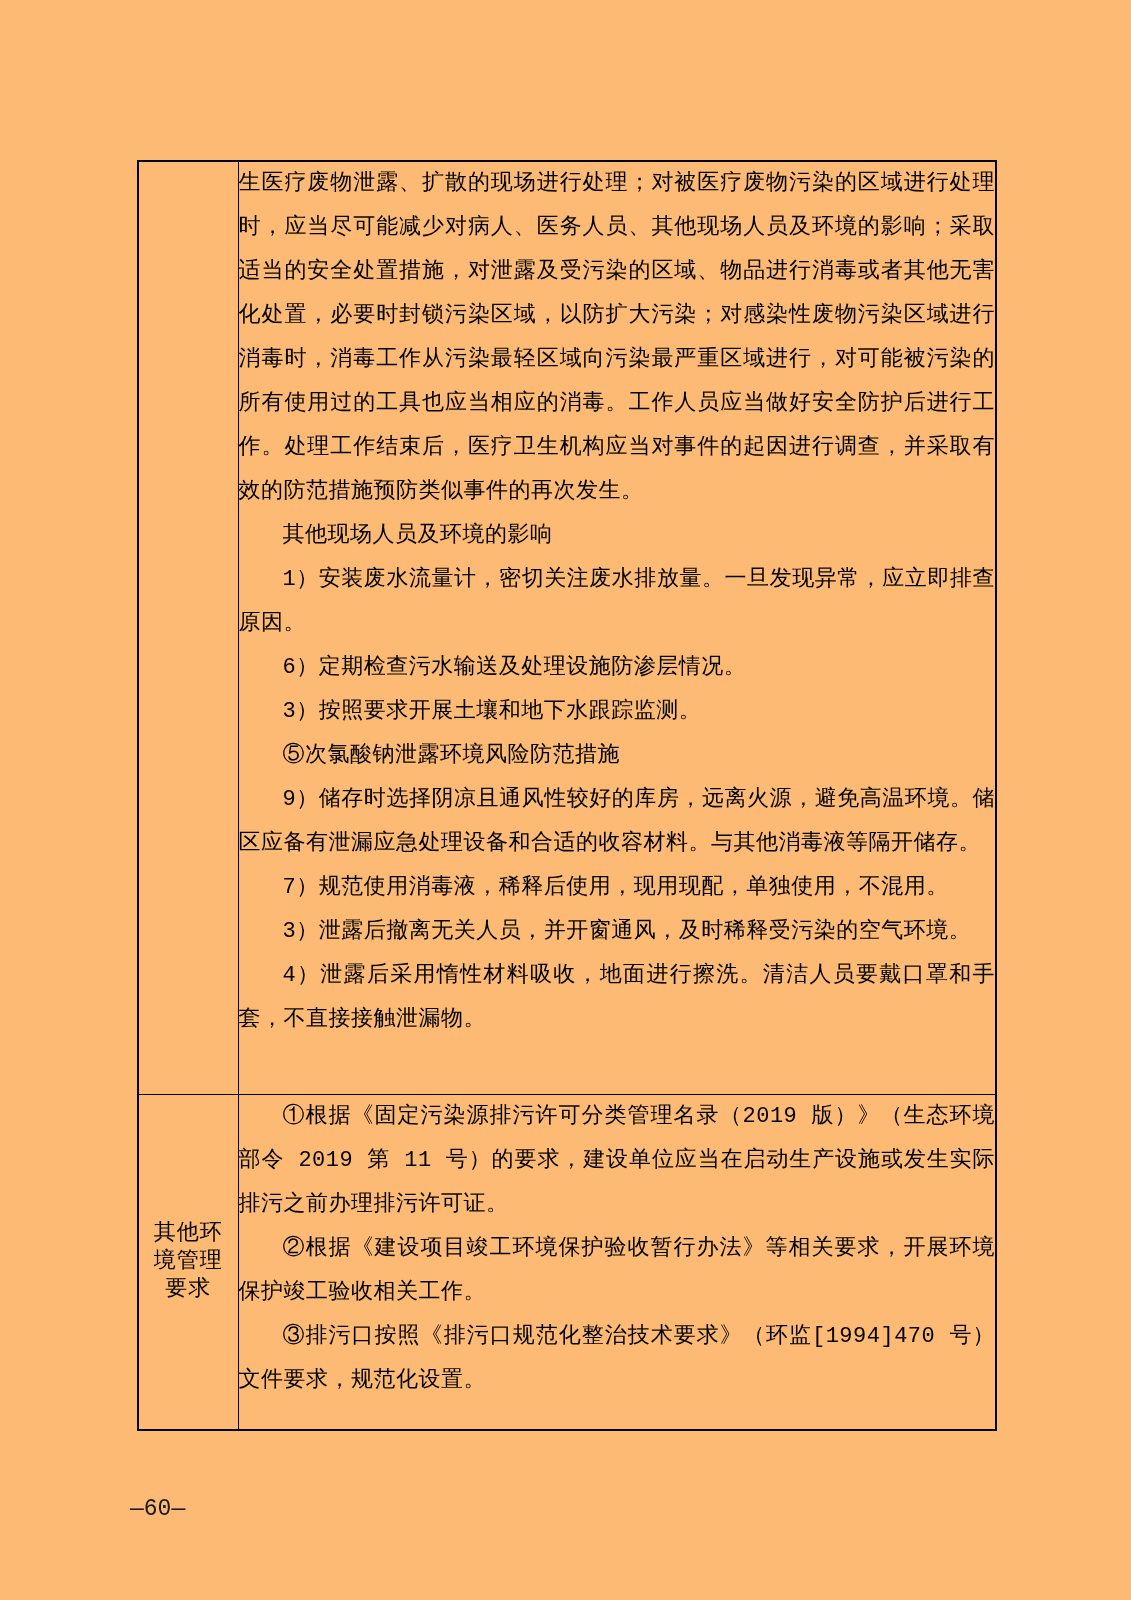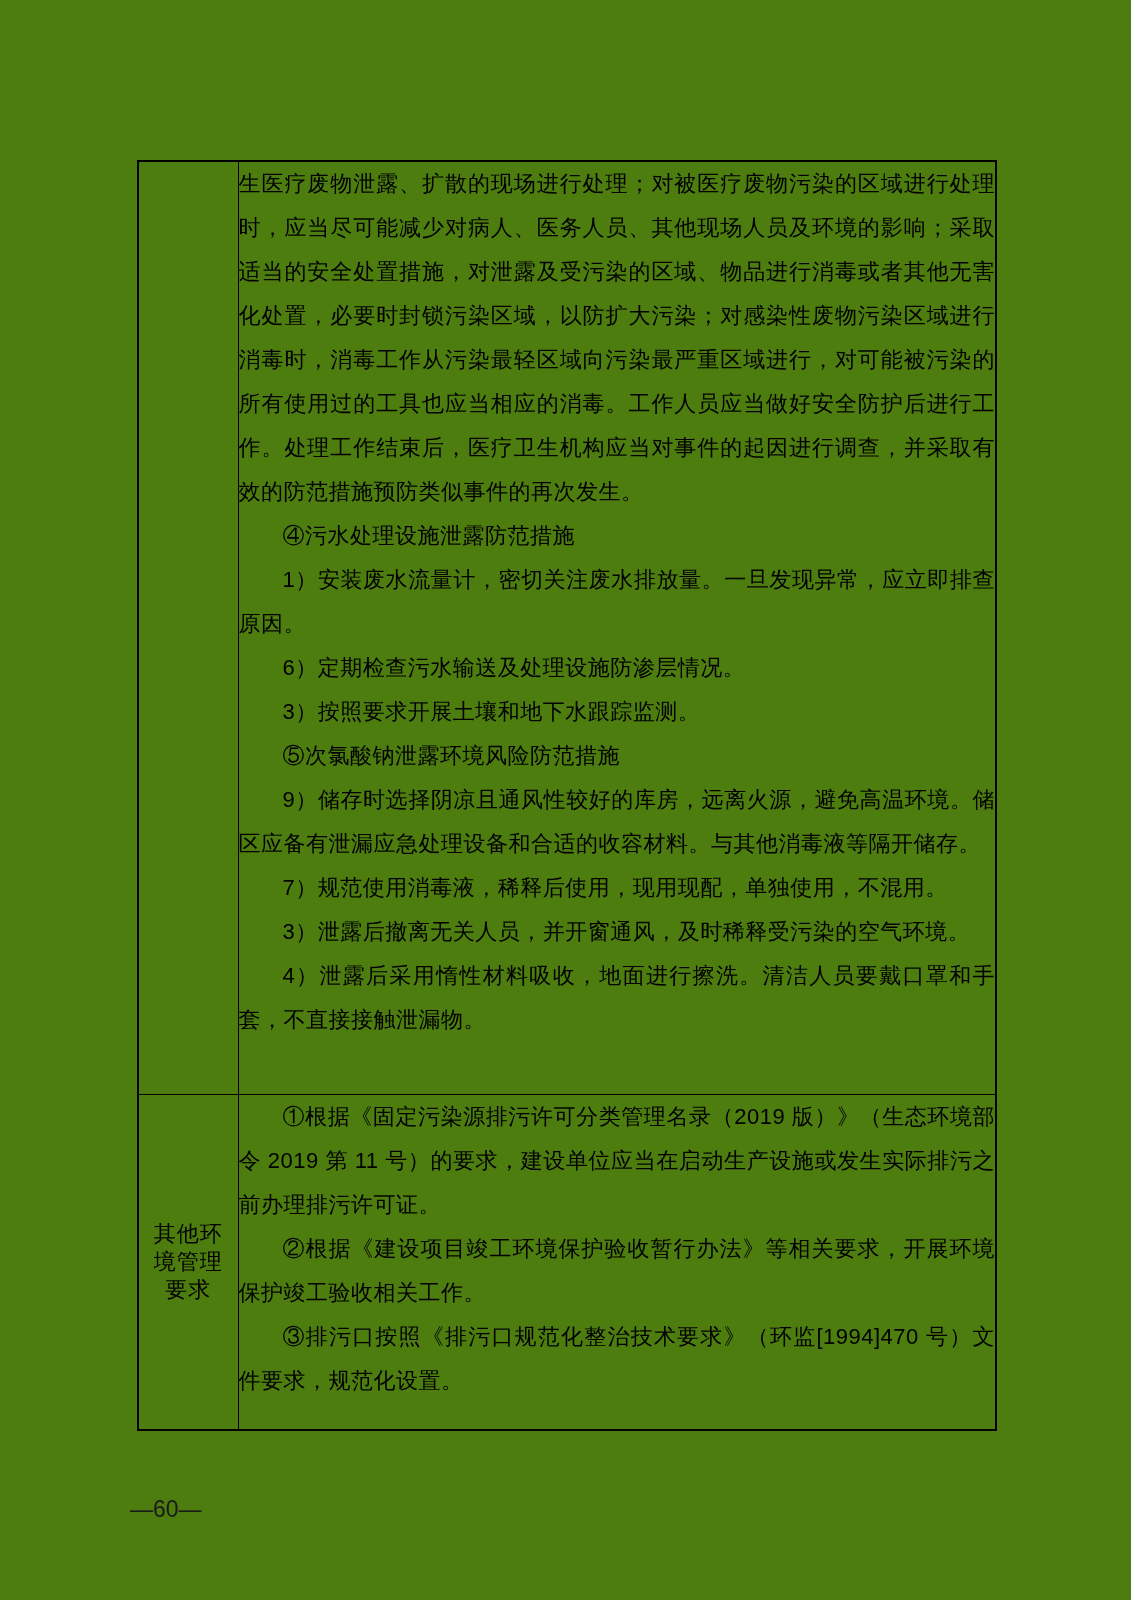--- a/index.html
+++ b/index.html
@@ -4,23 +4,23 @@
 <style>
   html, body {
     margin: 0;
     padding: 0;
     background: #ffffff;
   }
   .page {
     position: relative;
     width: 1131px;
     height: 1600px;
-    background: #4d7c0f;
+    background: #fdba74;
     color: #000000;
-    font-family: Liberation Sans, sans-serif;
+    font-family: Liberation Mono, monospace;
     overflow: hidden;
   }
   table.doc-table {
     position: absolute;
     left: 137px;
     top: 160px;
     width: 860px;
     border-collapse: collapse;
     table-layout: fixed;
     border: 2px solid #000000;
@@ -69,21 +69,21 @@
 <div class="page">
 
   <table class="doc-table">
     <tbody>
       <tr class="row-1">
         <td class="label-cell">
           <div class="label-text"></div>
         </td>
         <td class="content-cell">
             <p class="para">生医疗废物泄露、扩散的现场进行处理；对被医疗废物污染的区域进行处理时，应当尽可能减少对病人、医务人员、其他现场人员及环境的影响；采取适当的安全处置措施，对泄露及受污染的区域、物品进行消毒或者其他无害化处置，必要时封锁污染区域，以防扩大污染；对感染性废物污染区域进行消毒时，消毒工作从污染最轻区域向污染最严重区域进行，对可能被污染的所有使用过的工具也应当相应的消毒。工作人员应当做好安全防护后进行工作。处理工作结束后，医疗卫生机构应当对事件的起因进行调查，并采取有效的防范措施预防类似事件的再次发生。</p>
-            <p class="para indent">④污水处理设施泄露防范措施</p>
+            <p class="para indent">其他现场人员及环境的影响</p>
             <p class="para indent">1）安装废水流量计，密切关注废水排放量。一旦发现异常，应立即排查原因。</p>
             <p class="para indent">6）定期检查污水输送及处理设施防渗层情况。</p>
             <p class="para indent">3）按照要求开展土壤和地下水跟踪监测。</p>
             <p class="para indent">⑤次氯酸钠泄露环境风险防范措施</p>
             <p class="para indent">9）储存时选择阴凉且通风性较好的库房，远离火源，避免高温环境。储区应备有泄漏应急处理设备和合适的收容材料。与其他消毒液等隔开储存。</p>
             <p class="para indent">7）规范使用消毒液，稀释后使用，现用现配，单独使用，不混用。</p>
             <p class="para indent">3）泄露后撤离无关人员，并开窗通风，及时稀释受污染的空气环境。</p>
             <p class="para indent">4）泄露后采用惰性材料吸收，地面进行擦洗。清洁人员要戴口罩和手套，不直接接触泄漏物。</p>
           </td>
       </tr>

